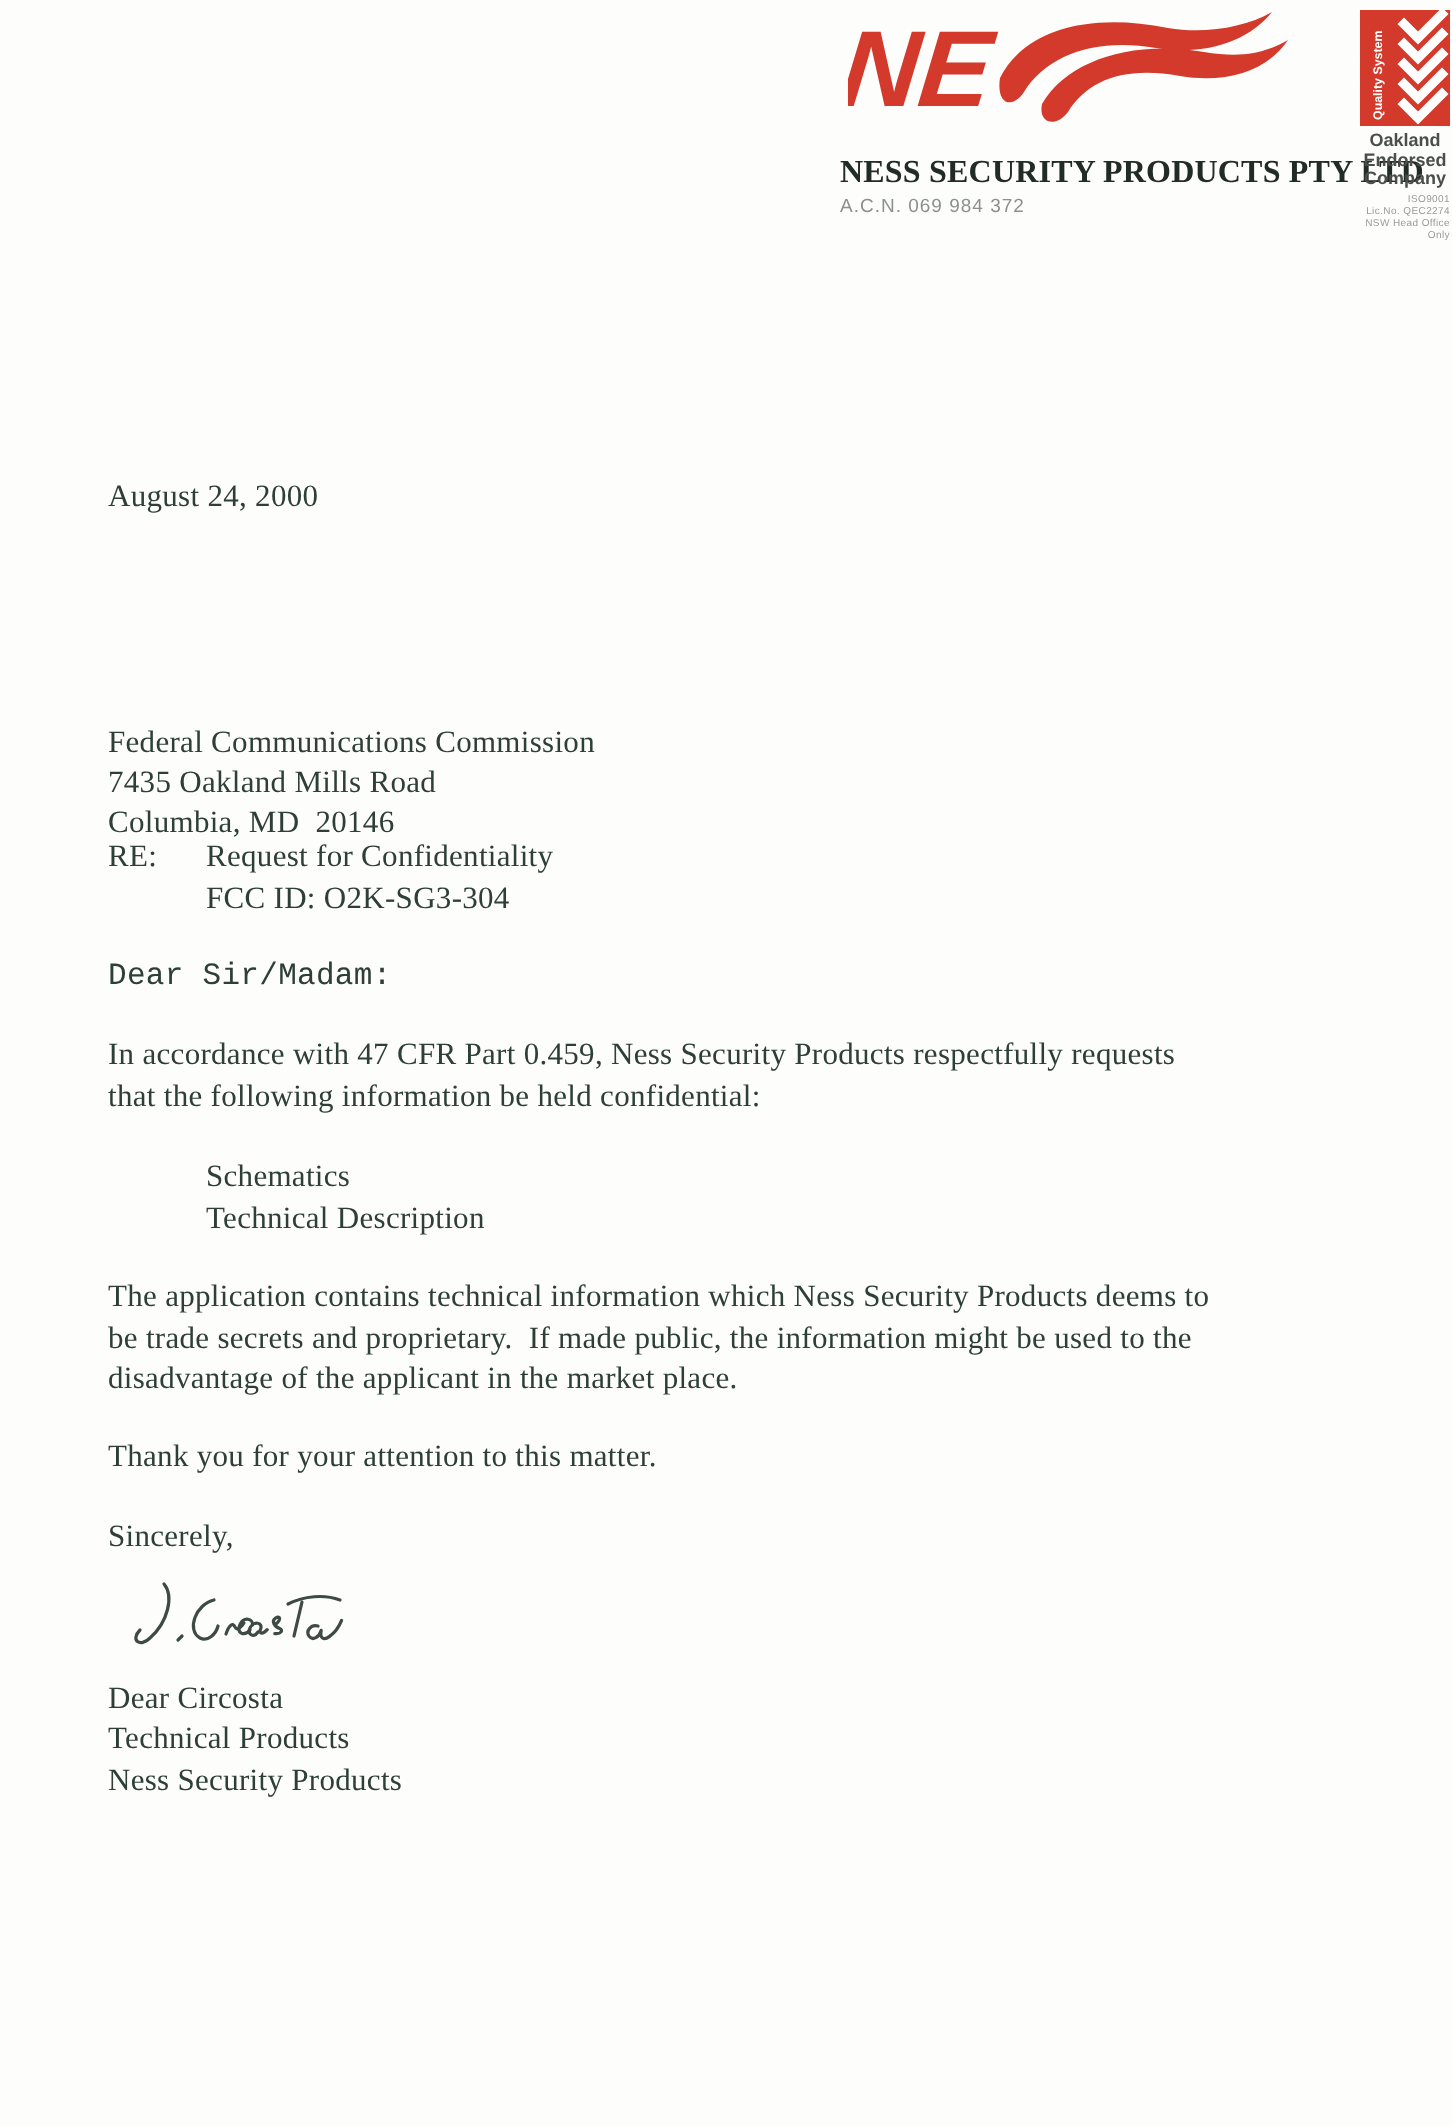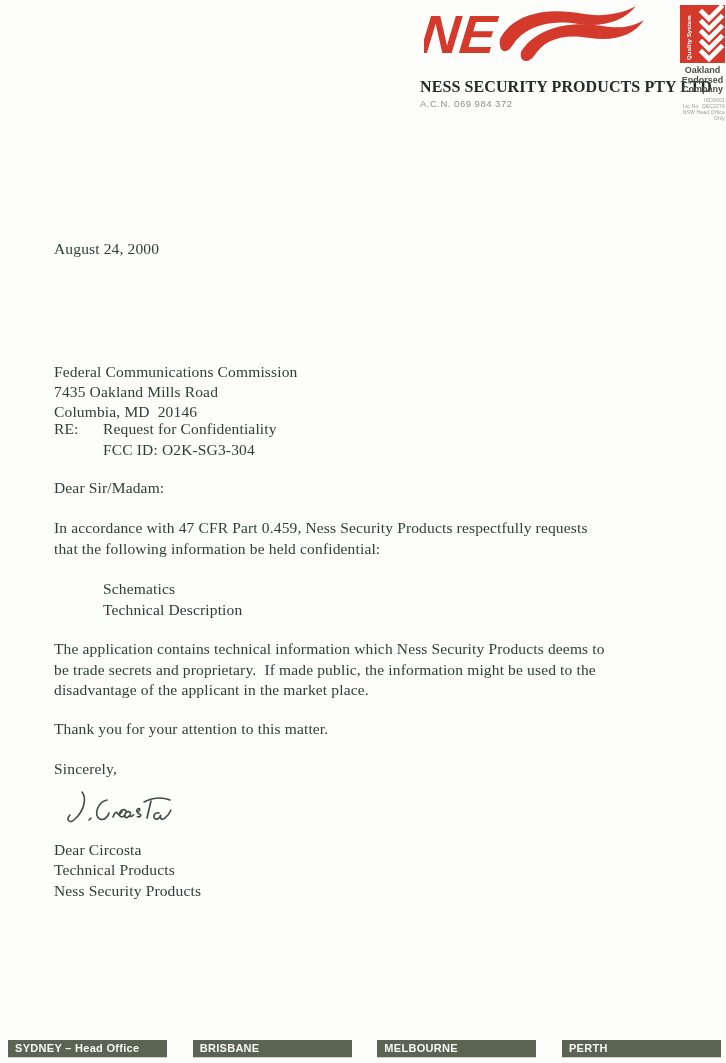--- a/index.html
+++ b/index.html
@@ -56,21 +56,21 @@
     width:100%;
     letter-spacing:0.2px;
   }
 
   
   .lt { position:absolute; font-size:15.5px; line-height:20.5px; letter-spacing:0.15px; }
   .prewrap { white-space:pre-wrap; }
   .date       { left:54px; top:239px; }
   .recipient  { left:54px; top:338px; line-height:20px;margin-top:24px; }
   .re-block   { left:54px; top:419px; display:grid; grid-template-columns:49px auto; line-height:20.5px; }
-  .salutation { left:54px; top:478px; }
+  .salutation { left:54px; top:478px;font-family:Liberation Mono, monospace; }
   .para1      { left:54px; top:518px; width:620px; }
   .items      { left:103px; top:579px; }
   .para2      { left:54px; top:639px; width:620px; }
   .para3      { left:54px; top:719px; }
   .closing    { left:54px; top:759px;text-align:right; }
   .signature  { position:absolute; left:62px; top:786px; }
   .signer     { left:54px; top:840px; line-height:20.3px; }
 
   
   .footer {
@@ -175,20 +175,14 @@
       </g>
     </svg>
 
     <div class="lt signer">
       <div>Dear Circosta</div>
       <div>Technical Products</div>
       <div>Ness Security Products</div>
     </div>
   </main>
 
-  <footer class="footer">
-    <div class="office-bar">SYDNEY – Head Office</div>
-    <div class="office-bar">BRISBANE</div>
-    <div class="office-bar">MELBOURNE</div>
-    <div class="office-bar">PERTH</div>
-  </footer>
 
 </div>
 
 </body></html>

